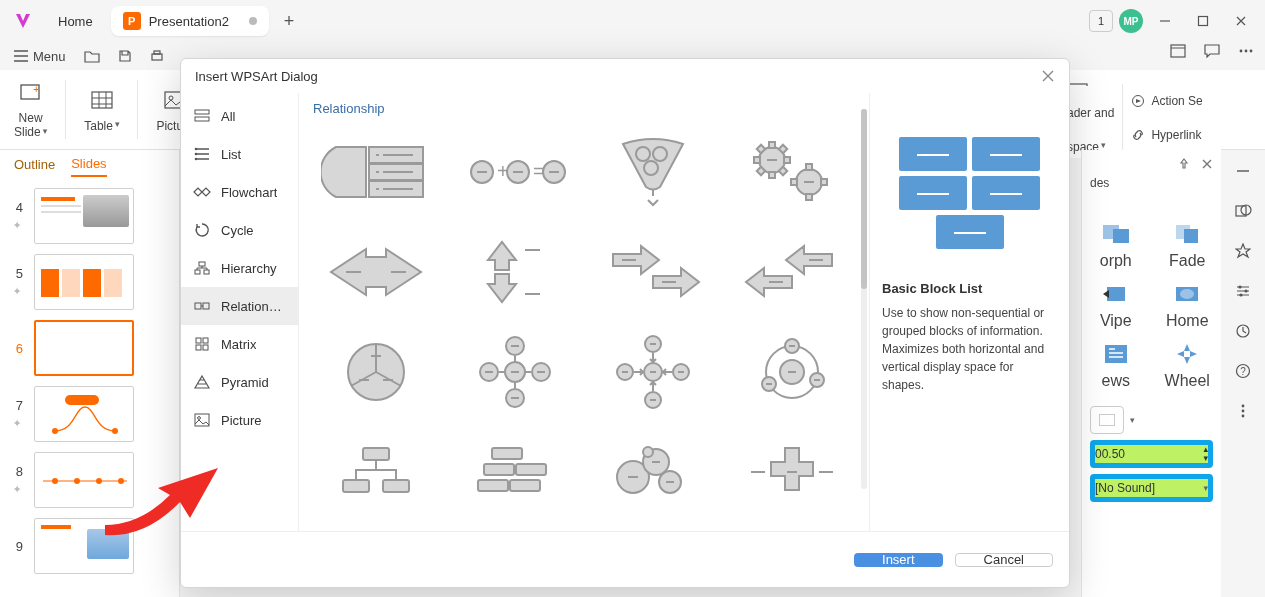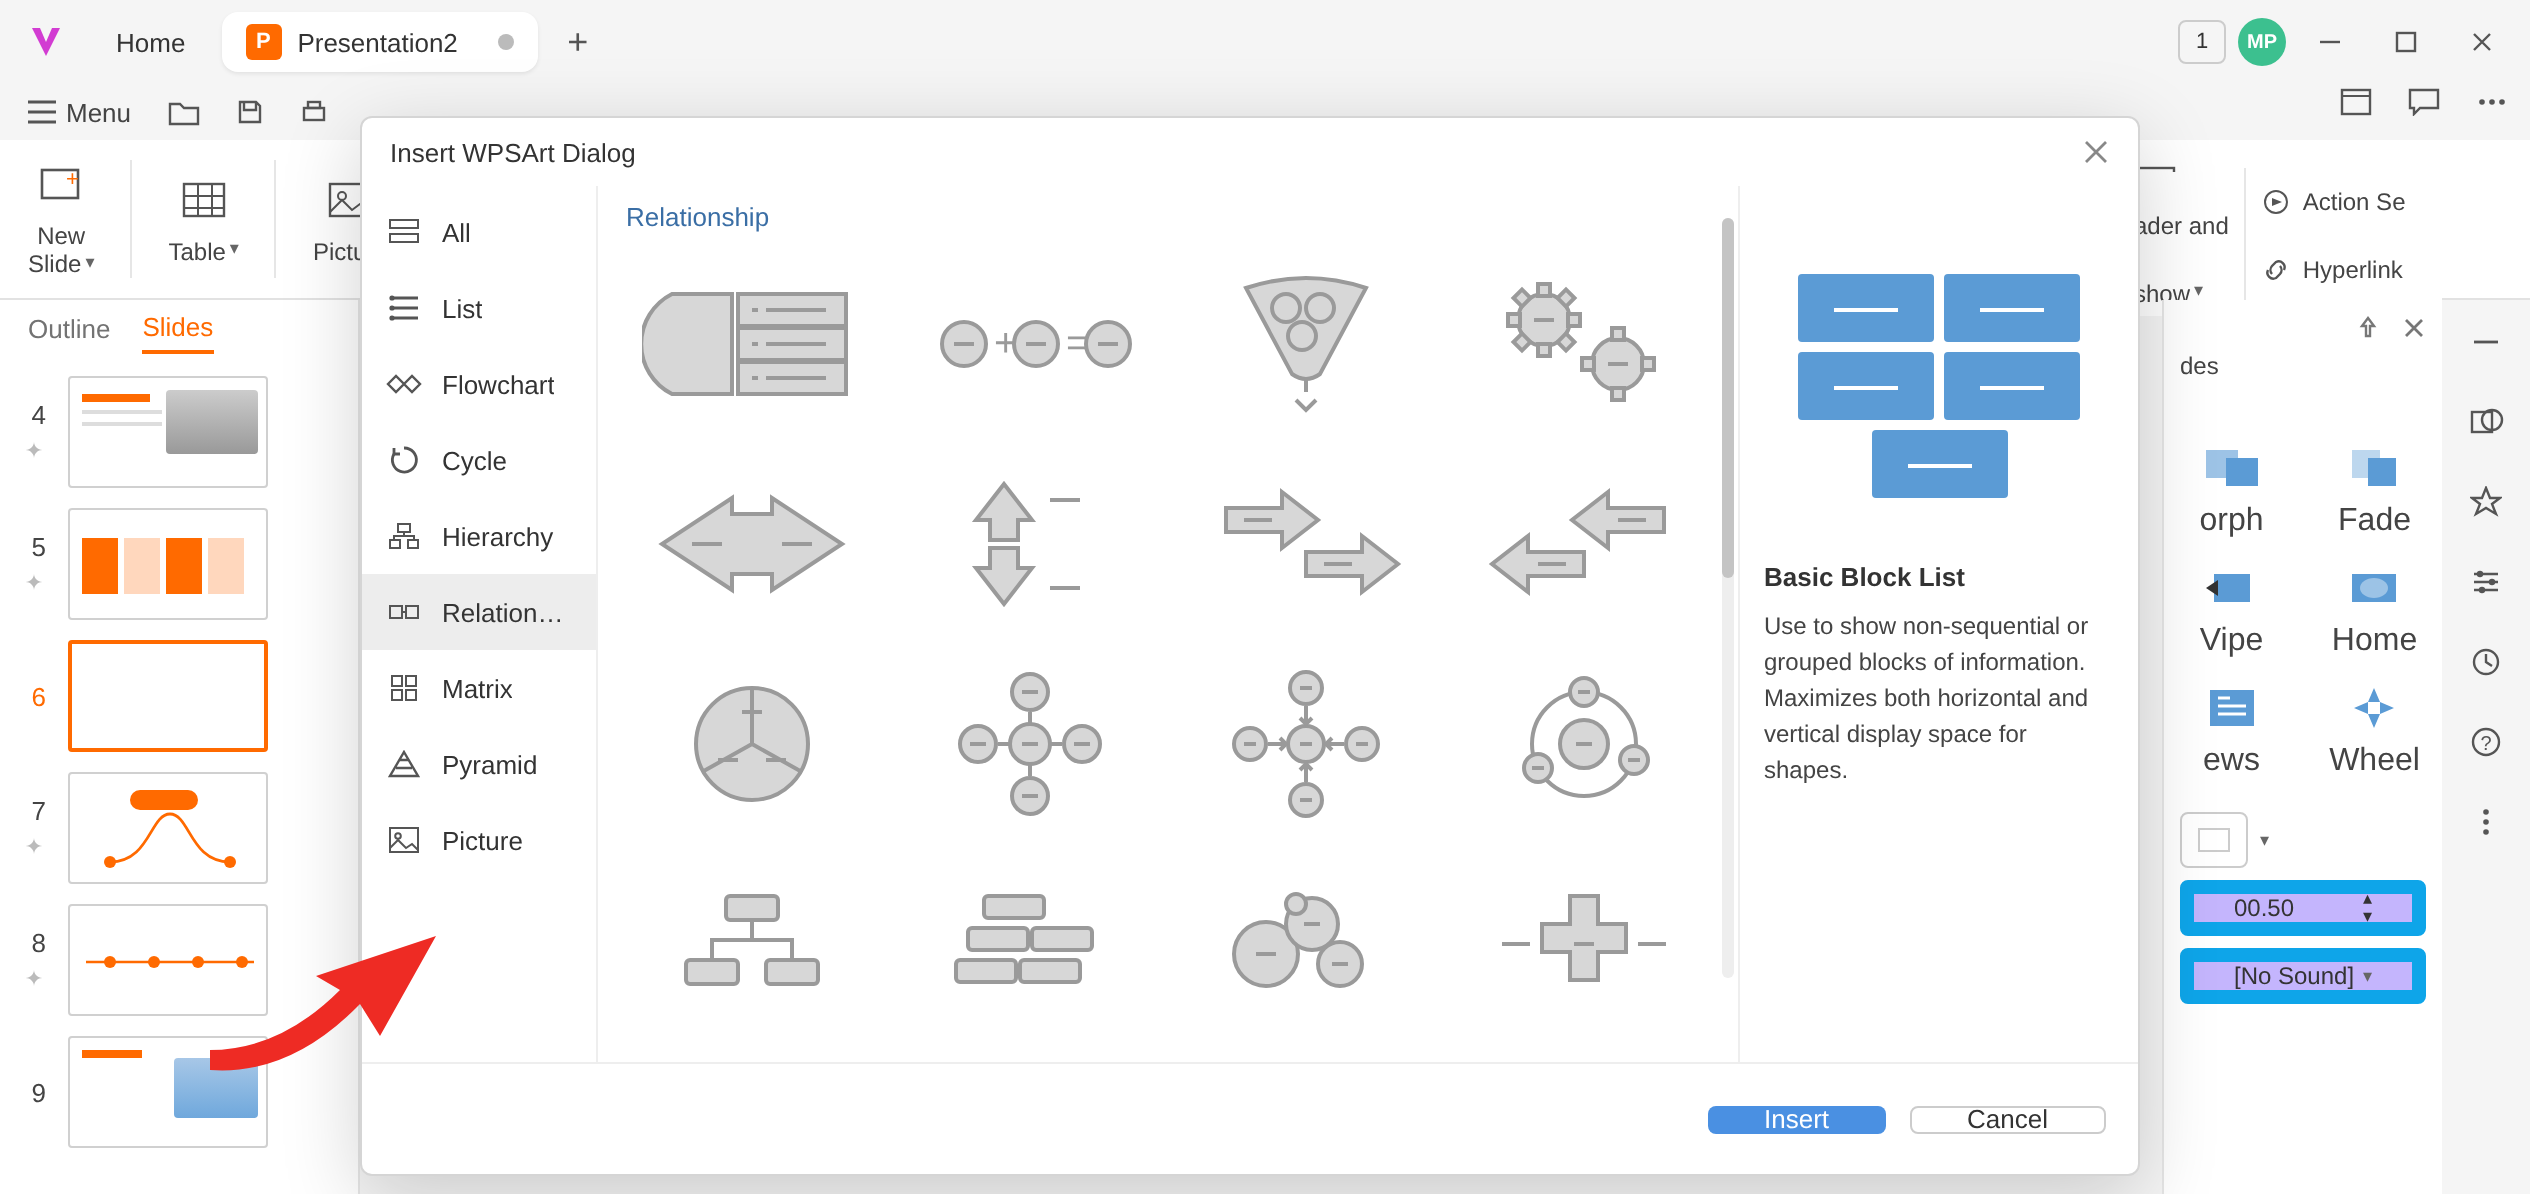--- a/index.html
+++ b/index.html
@@ -27,41 +27,41 @@
     
     .ribbon { height:80px; background:#fff; border-bottom:1px solid #e2e2e2; display:flex; align-items:stretch; padding:4px 8px; gap:10px; }
     .ribbon-group { display:flex; flex-direction:column; align-items:center; justify-content:center; gap:4px; padding:2px 6px; font-size:12px; color:#444; }
     .ribbon-divider { width:1px; background:#e6e6e6; margin:6px 2px; }
     .ribbon-ic { width:28px; height:28px; display:flex; align-items:center; justify-content:center; color:#555; }
     .drop-caret { font-size:9px; color:#666; }
 
     
     .left-panel { position:absolute; left:0; top:150px; bottom:0; width:180px; background:#fff; border-right:1px solid #e6e6e6; display:flex; flex-direction:column; }
     .panel-tabs { height:32px; display:flex; align-items:center; padding:0 14px; gap:16px; font-size:13px; }
-    .panel-tabs .tab { color:#737373; padding-bottom:4px; cursor:pointer; }
+    .panel-tabs .tab { color:#a16207; padding-bottom:4px; cursor:pointer; }
     .panel-tabs .active { color:#ff6a00; border-bottom:2px solid #ff6a00; }
     .thumbs { flex:1; overflow:hidden; padding:6px 10px; }
     .thumb-row { display:flex; align-items:center; gap:10px; margin-bottom:10px; position:relative; }
     .thumb-num { width:12px; text-align:right; color:#444; font-size:13px; }
     .thumb-star { color:#bbb; font-size:11px; }
     .thumb-num-col { display:flex; flex-direction:column; align-items:center; gap:4px; width:14px; }
     .thumb { width:100px; height:56px; background:#fff; border:1px solid #d0d0d0; border-radius:2px; overflow:hidden; position:relative; }
     .thumb.sel { border:2px solid #ff6a00; }
 
     
     .rightstrip { position:absolute; right:0; top:150px; bottom:0; width:44px; background:#f5f5f5; display:flex; flex-direction:column; align-items:center; padding-top:8px; gap:14px; color:#444; }
     .rightstrip .rbtn { width:26px; height:26px; display:flex; align-items:center; justify-content:center; cursor:pointer; }
 
     
     .sidepanel { position:absolute; right:44px; top:150px; bottom:0; width:140px; background:#fff; border-left:1px solid #e6e6e6; padding:8px; }
     .trans-grid { display:grid; grid-template-columns:1fr 1fr; gap:10px 20px; margin-top:30px; }
     .trans-item { display:flex; flex-direction:column; align-items:center; gap:4px; font-size:16px; color:#444; }
     .trans-ic { width:34px; height:28px; display:flex; align-items:center; justify-content:center; }
     .side-field { margin-top:16px; display:flex; flex-direction:column; gap:6px; }
-    .side-input { height:28px; border:7px solid #0ea5e9; border-radius:4px; padding:0 20px; font-size:12px; display:flex; align-items:center; justify-content:space-between; color:#333; background:#c4b5fd;}
+    .side-input { height:28px; border:5px solid #0ea5e9; border-radius:4px; padding:0 0; font-size:12px; display:flex; align-items:center; justify-content:space-between; color:#333; background:#bef264;}
     .sidepanel-head { display:flex; gap:10px; justify-content:flex-end; color:#777; }
 
     
     .dialog-backdrop { position:absolute; inset:0; pointer-events:none; }
     .dialog { position:absolute; left:180px; top:58px; width:890px; height:530px; background:#fff; border:1px solid #d5d5d5; border-radius:6px; box-shadow:0 10px 40px rgba(0,0,0,.18); display:flex; flex-direction:column; pointer-events:auto; }
     .dialog-title { height:34px; display:flex; align-items:center; padding:0 14px; font-size:13px; color:#333; }
     .dialog-title .close { margin-left:auto; color:#888; cursor:pointer; }
     .dialog-body { flex:1; display:flex; min-height:0; }
     .cat-list { width:118px; border-right:1px solid #eee; display:flex; flex-direction:column; padding:4px 0; }
     .cat-item { height:38px; display:flex; align-items:center; gap:10px; padding:0 12px; font-size:13px; color:#333; cursor:pointer; }
@@ -237,21 +237,21 @@
 
 <div class="ribbon-right-peek">
   <div class="peek-col">
     <svg width="22" height="20">
         <rect x="2" y="2" width="18" height="16" fill="none" stroke="#555" stroke-width="1.2"></rect>
         <line x1="2" y1="6" x2="20" y2="6" stroke="#555"></line>
         <line x1="2" y1="14" x2="20" y2="14" stroke="#555"></line>
       </svg>
     <span>ader and</span>
     <span style="display:flex;gap:2px">
-        <span>show</span>
+        <span>space</span>
         <span class="drop-caret">▾</span>
       </span>
   </div>
   <div class="peek-divider"></div>
   <div class="peek-col">
     <div style="display:flex;gap:6px;align-items:center">
       <svg width="14" height="14">
           <circle cx="7" cy="7" r="5.5" fill="none" stroke="#555"></circle>
           <path d="M5 5 l5 2 l-5 2 z" fill="#555"></path>
         </svg>

